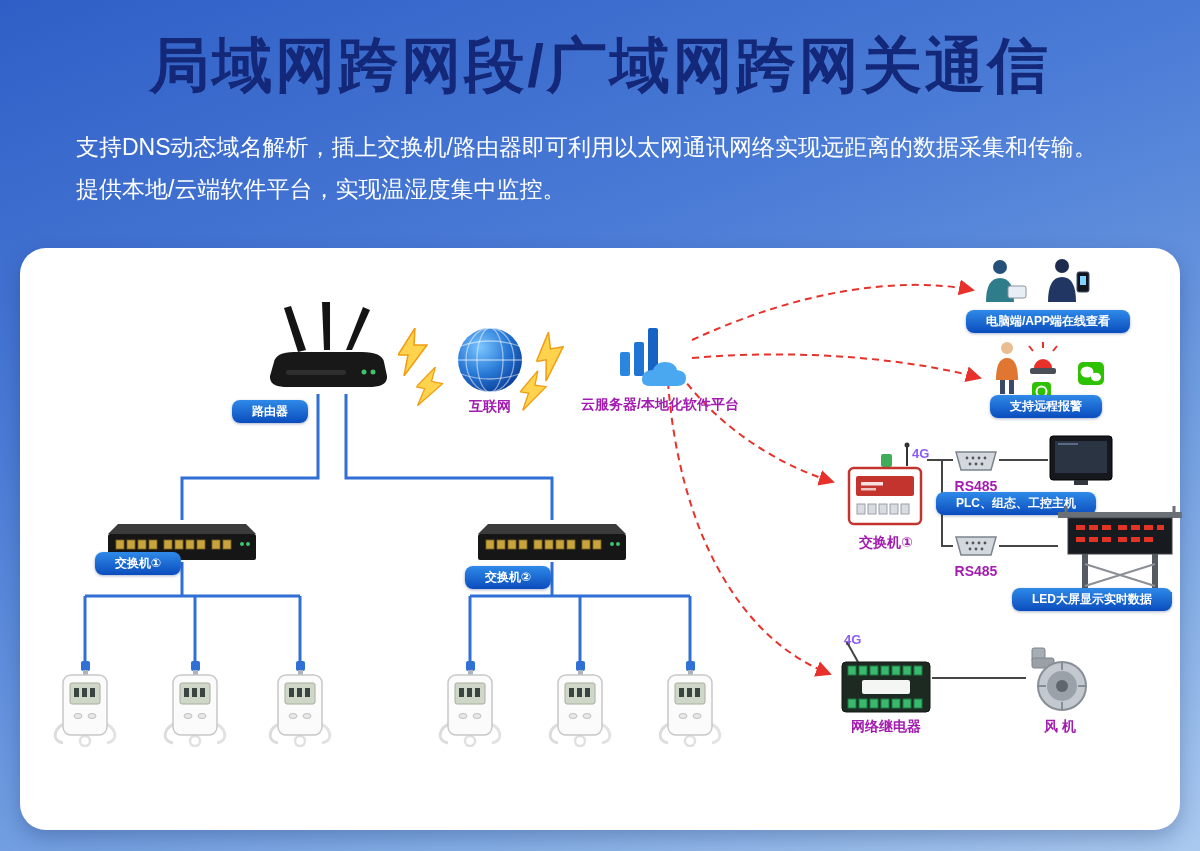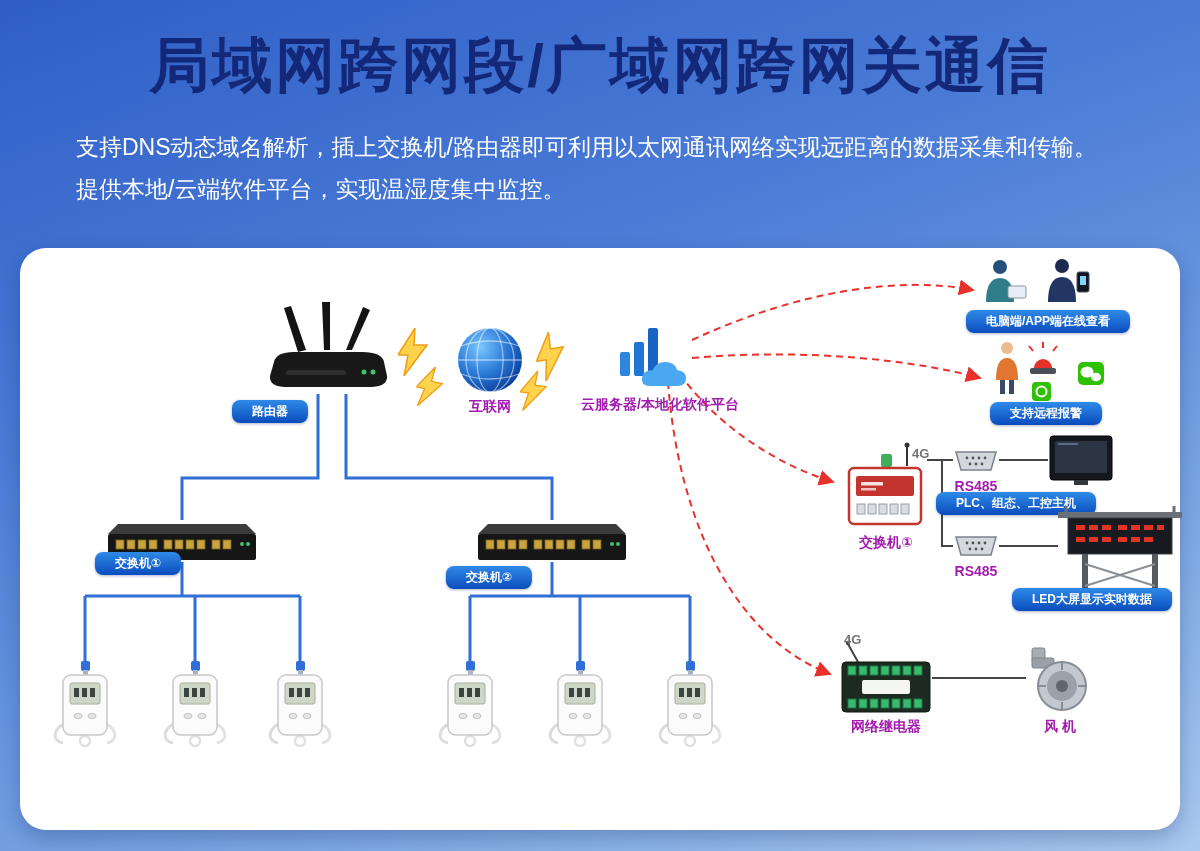--- a/index.html
+++ b/index.html
@@ -12,21 +12,21 @@
   .subtitle{margin:20px 50px 0 76px;color:#ffffff;font-size:23px;line-height:1.75;font-weight:500}
   .panel{position:absolute;left:20px;top:248px;width:1160px;height:582px;background:#ffffff;
     border-radius:26px;box-shadow:0 8px 20px rgba(16,40,92,.28)}
   .abs{position:absolute}
   .wires{position:absolute;left:0;top:0;pointer-events:none}
   .badge{position:absolute;transform:translateX(-50%);
     background:linear-gradient(180deg,#2f8ae8,#0a4cbd);color:#fff;font-size:12px;font-weight:600;
     padding:3px 20px;border-radius:8px;white-space:nowrap;box-shadow:0 1px 3px rgba(10,40,100,.35)}
   .dlabel{position:absolute;transform:translateX(-50%);color:#a21caf;font-size:14px;
     font-weight:700;white-space:nowrap}
-  .g4{position:absolute;color:#737373;font-size:13px;font-weight:800}
+  .g4{position:absolute;color:#8b5cf6;font-size:13px;font-weight:800}
 </style>
 </head>
 <body>
 
 <div class="page">
 
   <div>
     <h1 class="title">局域网跨网段/广域网跨网关通信</h1>
     <p class="subtitle">支持DNS动态域名解析，插上交换机/路由器即可利用以太网通讯网络实现远距离的数据采集和传输。</p>
     <p class="subtitle" style="margin-top:2px">提供本地/云端软件平台，实现温湿度集中监控。</p>
@@ -160,21 +160,21 @@
           </g>
         <path d="M42 30 A9 9 0 0 1 60 30 Z" fill="#e8312a"></path>
         <rect x="38" y="30" width="26" height="6" rx="2" fill="#4a4f57"></rect>
         <rect x="40" y="44" width="19" height="19" rx="4" fill="#2dc100"></rect>
         <circle cx="49.5" cy="53.5" r="5" stroke="#fff" stroke-width="2" fill="none"></circle>
         <rect x="86" y="24" width="26" height="23" rx="5" fill="#2dc100"></rect>
         <ellipse cx="95" cy="34" rx="6.5" ry="5.5" fill="#fff"></ellipse>
         <ellipse cx="104" cy="39" rx="5" ry="4.3" fill="#fff"></ellipse>
       </svg>
     </div>
-    <span class="badge" style="left:1026px;top:154px">支持远程报警</span>
+    <span class="badge" style="left:1026px;top:147px">支持远程报警</span>
 
     <div class="abs" style="left:823px;top:192px">
       <svg width="84" height="90" viewBox="0 0 84 90">
         <path d="M64 26 V6" stroke="#333" stroke-width="2"></path>
           <circle cx="64" cy="5" r="2.5" fill="#333"></circle>
         <rect x="38" y="14" width="11" height="13" rx="2" fill="#3fae5a"></rect>
         <rect x="6" y="28" width="72" height="56" rx="5" fill="#fff" stroke="#c4342e" stroke-width="2.5"></rect>
         <rect x="13" y="36" width="58" height="20" rx="2" fill="#c4342e"></rect>
         <rect x="18" y="42" width="22" height="3.5" fill="#ffffff" opacity=".85"></rect>
         <rect x="18" y="48" width="15" height="2.5" fill="#ffffff" opacity=".7"></rect>
@@ -339,21 +339,21 @@
             <rect x="67" y="22" width="8" height="9"></rect>
             <rect x="78" y="22" width="8" height="9"></rect>
             <rect x="89" y="22" width="8" height="9"></rect>
           <rect x="104" y="22" width="8" height="9"></rect>
             <rect x="115" y="22" width="8" height="9"></rect>
         </g>
         <circle cx="134" cy="26" r="2" fill="#3ec46a"></circle>
           <circle cx="140" cy="26" r="2" fill="#3ec46a"></circle>
       </svg>
     </div>
-    <span class="badge" style="left:469px;top:318px">交换机②</span>
+    <span class="badge" style="left:488px;top:318px">交换机②</span>
 
     <div class="abs" style="left:29px;top:413px">
       <svg width="72" height="86" viewBox="0 0 72 86">
         <rect x="32" y="0" width="9" height="10" rx="2" fill="#2f6fd6"></rect>
           <rect x="34" y="9" width="5" height="6" fill="#aab3bf"></rect>
         <path d="M18 62 C4 66 2 80 14 82" stroke="#dcdcdc" stroke-width="3" fill="none"></path>
         <path d="M54 62 C68 66 70 80 58 82" stroke="#e2e2e2" stroke-width="3" fill="none"></path>
         <circle cx="36" cy="80" r="5" stroke="#e0e0e0" stroke-width="2.5" fill="none"></circle>
         <rect x="14" y="14" width="44" height="60" rx="8" fill="#fbfbfb" stroke="#c8c8c8" stroke-width="1.5"></rect>
         <rect x="21" y="22" width="30" height="21" rx="2" fill="#cfd7c9" stroke="#a8ae9c"></rect>

